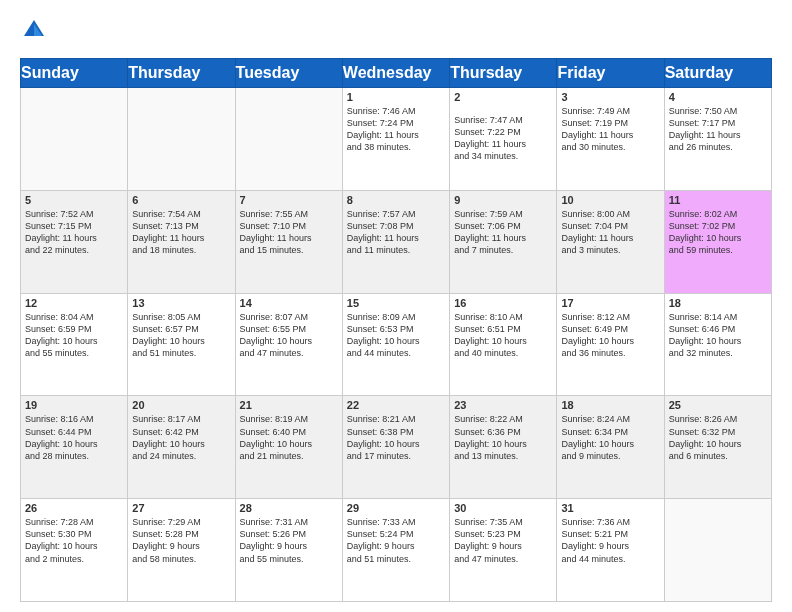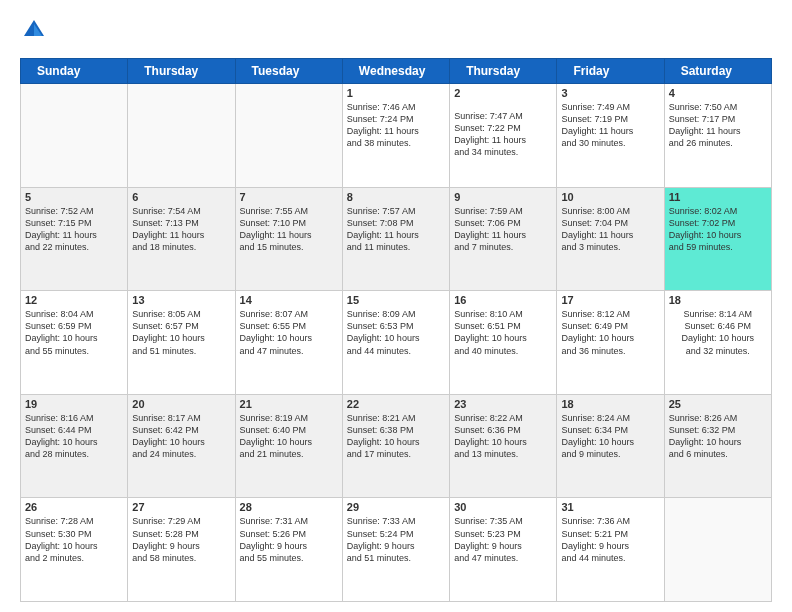--- a/index.html
+++ b/index.html
@@ -49,23 +49,23 @@
     .calendar {
       flex: 1;
       border: 1px solid #ccc;
       border-collapse: collapse;
       width: 100%;
       table-layout: fixed;
     }
     .calendar th {
       background: #1565C0;
       color: #fff;
-      font-size: 12px;
+      font-size: 16px;
       font-weight: bold;
-      padding: 5px 16px;
+      padding: 5px 0;
       text-align: left;
       border: 1px solid #1255a0;
     }
     .calendar td {
       vertical-align: top;
       border: 1px solid #ccc;
       padding: 3px 4px;
       font-size: 9.5px;
       color: #333;
       background: #fff;
@@ -198,21 +198,21 @@
 Daylight: 11 hours
 and 7 minutes.</div>
           </td>
           <td style="background: rgb(240, 240, 240);">
             <span class="day-num">10</span>
             <div class="day-info" style="white-space: pre-line;">Sunrise: 8:00 AM
 Sunset: 7:04 PM
 Daylight: 11 hours
 and 3 minutes.</div>
           </td>
-          <td style="background: #5eead4;">
+          <td style="background: #f0abfc;">
             <span class="day-num">11</span>
             <div class="day-info" style="white-space: pre-line;">Sunrise: 8:02 AM
 Sunset: 7:02 PM
 Daylight: 10 hours
 and 59 minutes.</div>
           </td>
         </tr>
         <tr>
           <td>
             <span class="day-num">12</span>
@@ -251,21 +251,21 @@
           </td>
           <td>
             <span class="day-num">17</span>
             <div class="day-info" style="white-space: pre-line;">Sunrise: 8:12 AM
 Sunset: 6:49 PM
 Daylight: 10 hours
 and 36 minutes.</div>
           </td>
           <td>
             <span class="day-num">18</span>
-            <div class="day-info" style="white-space: pre-line; text-align: center;">Sunrise: 8:14 AM
+            <div class="day-info" style="white-space: pre-line;">Sunrise: 8:14 AM
 Sunset: 6:46 PM
 Daylight: 10 hours
 and 32 minutes.</div>
           </td>
         </tr>
         <tr>
           <td style="background: rgb(240, 240, 240);">
             <span class="day-num">19</span>
             <div class="day-info" style="white-space: pre-line;">Sunrise: 8:16 AM
 Sunset: 6:44 PM

